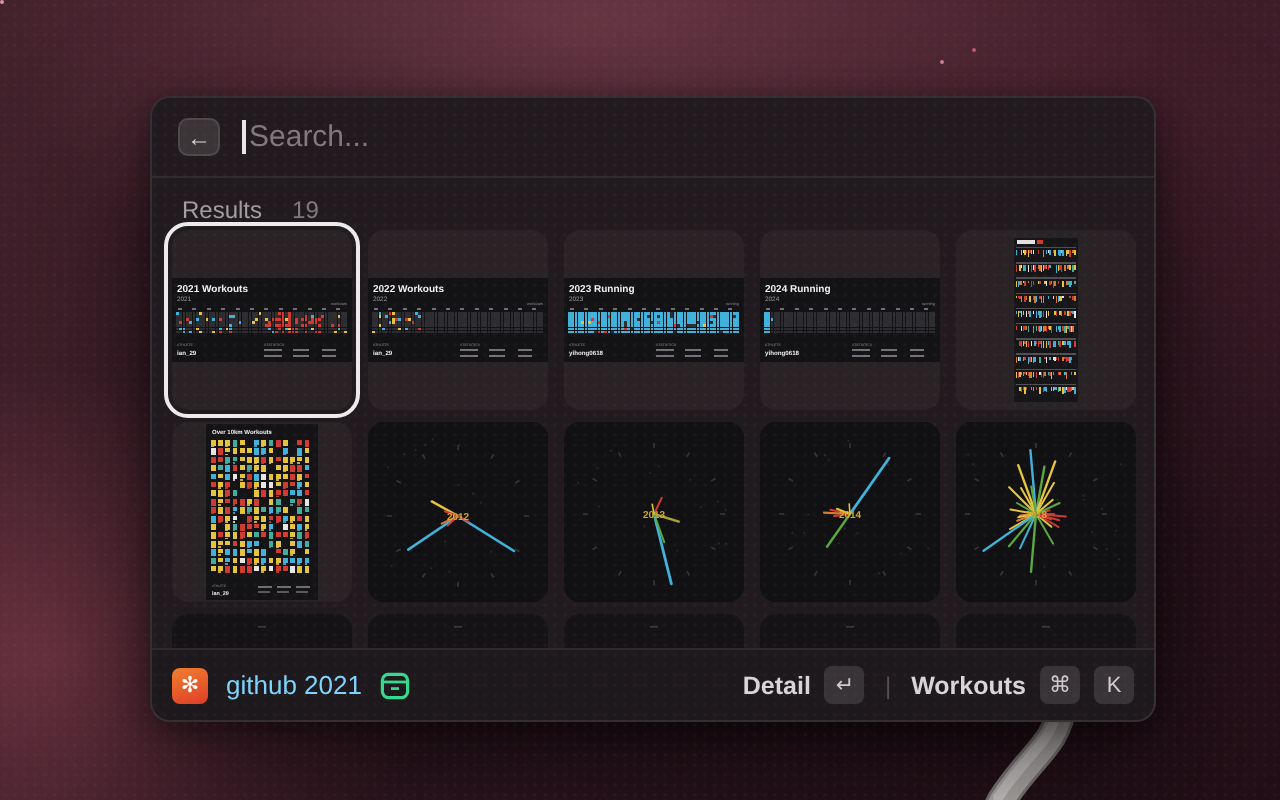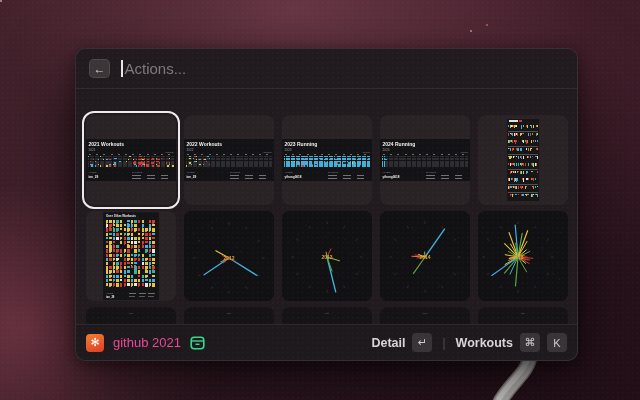--- a/index.html
+++ b/index.html
@@ -56,21 +56,21 @@
   .card svg { display:block; }
 
   
   .statusbar { position:absolute; left:0; right:0; bottom:0; height:36px;
     background:#1e191c; border-top:1px solid rgba(255,255,255,.07);
     border-radius:0 0 10px 10px; display:flex; align-items:center; padding:0 10px; }
   .app-icon { width:18px; height:18px; border-radius:4px;
     background:linear-gradient(160deg,#f08métiers 0%, #e4502b 100%);
     background:linear-gradient(160deg,#f07f2e 0%, #de3d28 100%);
     color:#fff; font-size:11px; display:flex; align-items:center; justify-content:center; }
-  .status-title { color:#ec4899; font-size:13px; margin-left:9px; }
+  .status-title { color:#7dd3fc; font-size:13px; margin-left:9px; }
   .file-icon { margin-left:9px; display:flex; }
   .statusbar .right { margin-left:auto; display:flex; align-items:center; gap:7px;justify-content:flex-end; }
   .hint-label { color:#d9d5d7; font-size:12.5px; font-weight:600; }
   .keycap { background:#393437; color:#cfcacd; border-radius:4px; font-size:11px;
     min-width:20px; height:19px; padding:0 4px; display:flex; align-items:center;
     justify-content:center; cursor:pointer; }
   .vdivider { color:#544e51; font-size:12px; margin:0 3px; }
 </style>
 </head>
 <body>
@@ -83,23 +83,27 @@
   <path d="M529,352 C527,371 513,377 499,399" fill="none" stroke="#e7e4e2" stroke-width="5" stroke-linecap="round"></path>
 </svg>
 
 <div class="window">
 
   <div class="searchbar">
     <div class="back-btn">
       <span>←</span>
     </div>
     <div class="caret"></div>
-    <div class="placeholder">Actions...</div>
+    <div class="placeholder">Search...</div>
   </div>
 
+  <div class="results-header">
+    <span class="results-label">Results</span>
+    <span class="results-count">19</span>
+  </div>
 
   <div class="grid-clip">
     <div class="grid">
         <div class="card selected">
           <svg width="90" height="42" viewBox="0 0 90 42" shape-rendering="crispEdges">
     <rect width="90" height="42" fill="#131315"></rect>
     <text x="2.5" y="7" font-size="5" font-weight="bold" fill="#f2f0f1" font-family="Liberation Sans,sans-serif">2021 Workouts</text>
     <text x="2.5" y="11.5" font-size="3.2" fill="#9b979c" font-family="Liberation Sans,sans-serif">2021</text>
     <text x="87.5" y="13.5" font-size="2" fill="#8a868c" text-anchor="end" font-family="Liberation Sans,sans-serif">workouts</text>
     <rect x="3" y="15.2" width="2" height="0.6" fill="#6f6f74"></rect>

